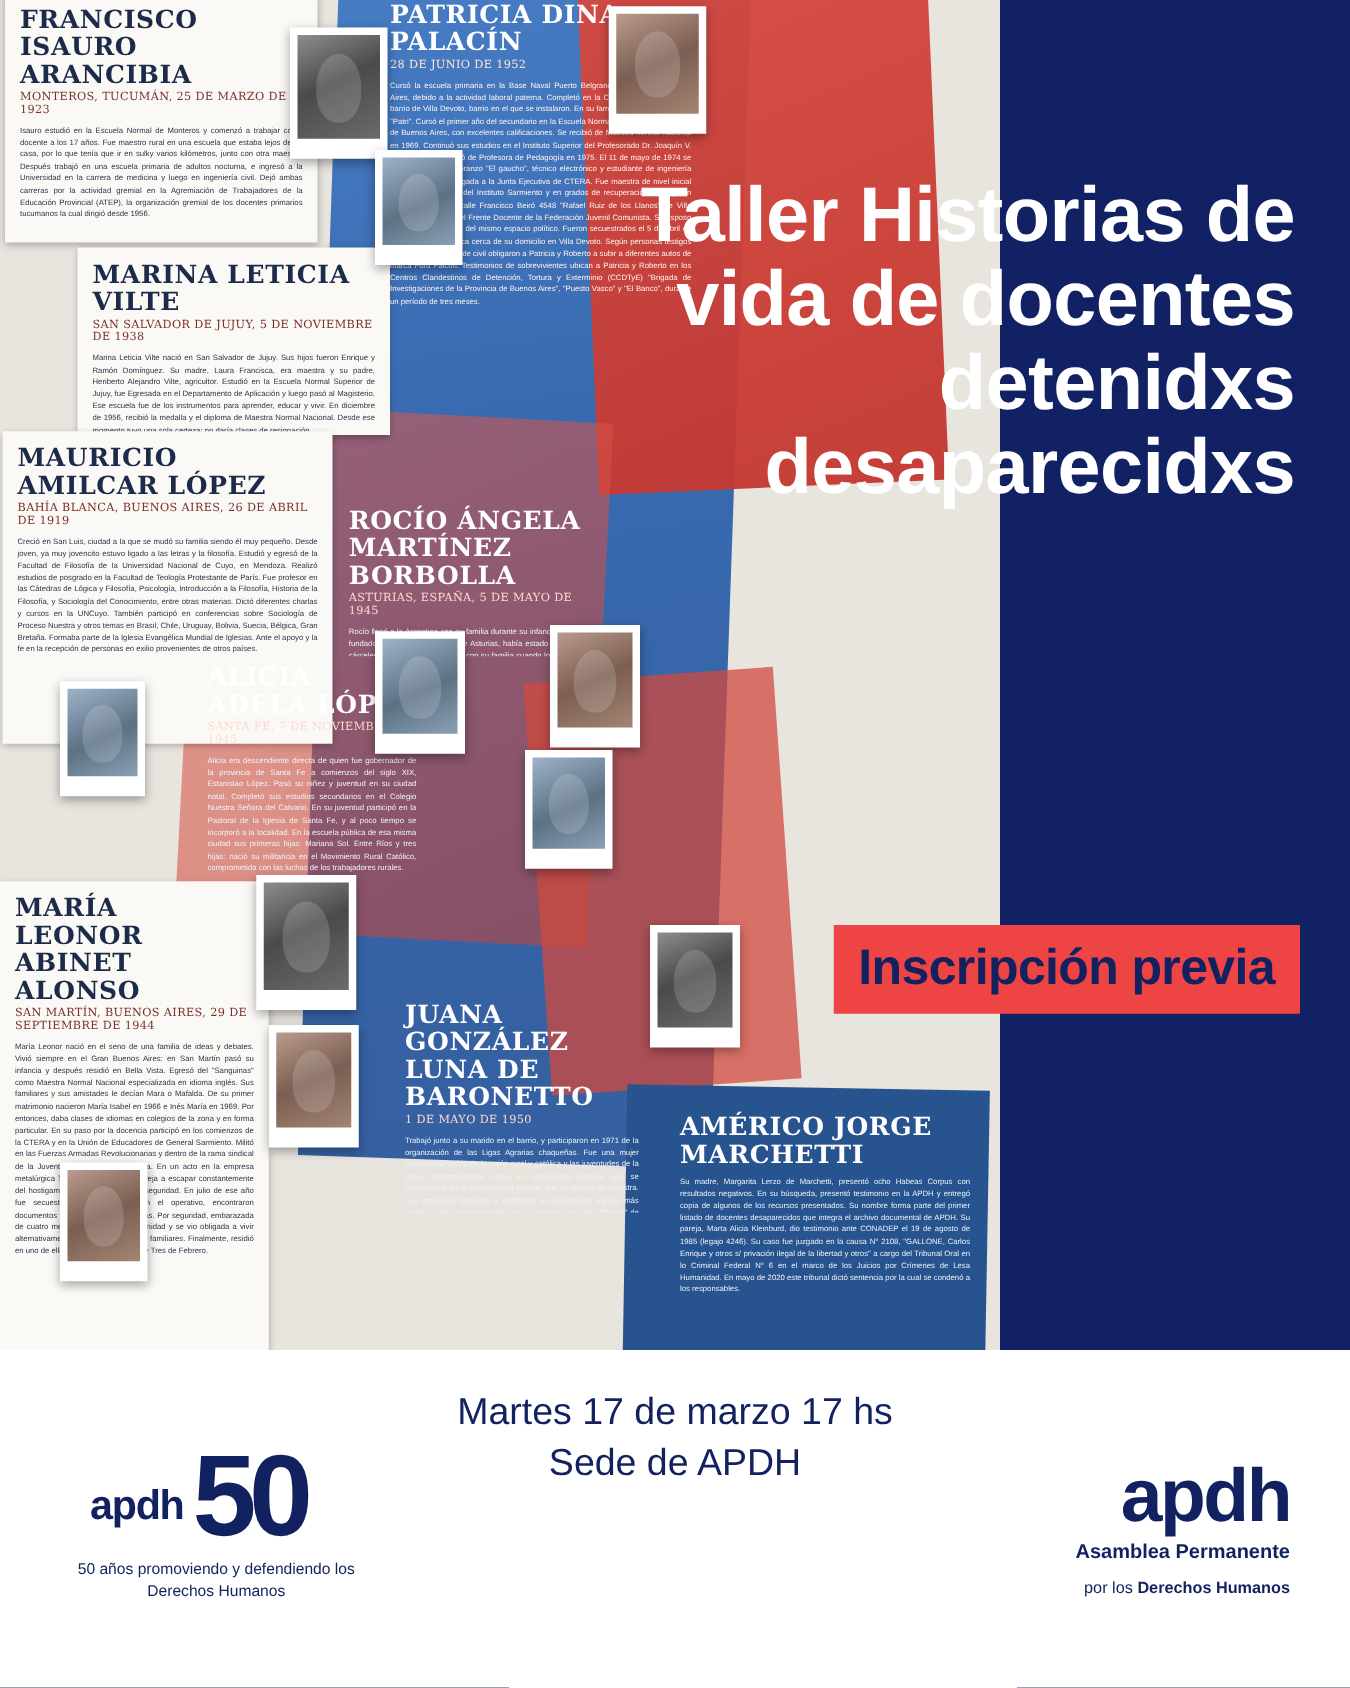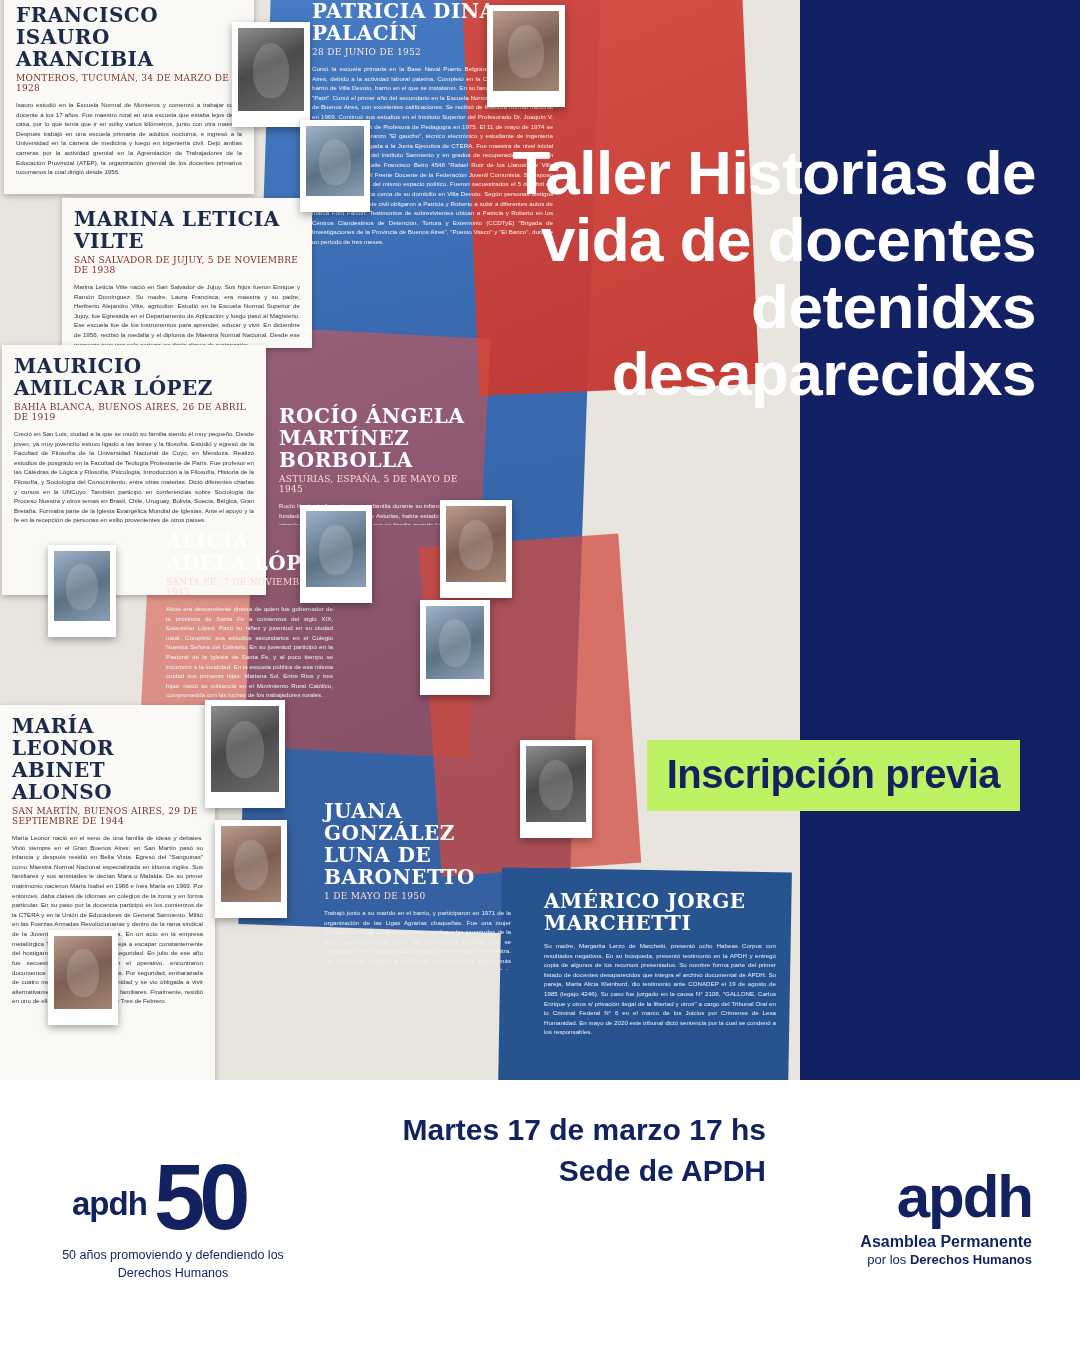--- a/index.html
+++ b/index.html
@@ -139,44 +139,44 @@
     width: 560px;
     text-align: right;
     color: #ffffff;
     font-weight: bold;
     font-size: 62px;
     line-height: 1.08;
     letter-spacing: -0.5px;
   }
   .cta {
     position: absolute;
-    right: 60px;
+    right: 40px;
     top: 740px;
-    background: #bef264;
+    background: #ef4444;
     color: #12215f;
     font-weight: bold;
     font-size: 40px;
     padding: 12px 20px 14px 20px;
     letter-spacing: -0.5px;
   }
 
   
   .footer {
     position: absolute;
     left: 0; top: 1080px;
     width: 1080px; height: 270px;
     background: #ffffff;
   }
   .footer-center {
     position: absolute;
-    left: 286px; top: 30px;
+    left: 300px; top: 30px;
     width: 480px;
-    text-align: right;
+    text-align: center;
     color: #12215f;
-    font-weight: bold;
+    font-weight: normal;
     font-size: 30px;
     line-height: 1.35;
   }
   .apdh50 {
     position: absolute;
     left: 58px; top: 75px;
     width: 230px;
     text-align: center;
     color: #12215f;
   }
@@ -211,38 +211,38 @@
     text-align: right;
     color: #12215f;
   }
   .apdh-right .word {
     font-size: 60px;
     font-weight: bold;
     letter-spacing: -2px;
     line-height: .95;
   }
   .apdh-right .l1 { font-size: 16px; font-weight: bold; margin-top: 8px; }
-  .apdh-right .l2 { font-size: 13px; margin-top: 1px; }
+  .apdh-right .l2 { font-size: 13px; margin-top: 11px; }
   .apdh-right .l2 b { font-weight: bold; }
 </style>
 </head>
 <body>
 
 <div class="poster">
 
   <div class="collage">
     <div class="collage-bg-blue"></div>
     <div class="collage-bg-red"></div>
     <div class="collage-bg-red2"></div>
     <div class="collage-bg-red3"></div>
     <div class="collage-bg-blue2"></div>
 
     <div class="card" style="left:4px; top:-6px; width:250px; height:200px;">
       <div class="name">FRANCISCO ISAURO ARANCIBIA</div>
-      <div class="sub">MONTEROS, TUCUMÁN, 34 DE MARZO DE 1928</div>
+      <div class="sub">MONTEROS, TUCUMÁN, 25 DE MARZO DE 1923</div>
       <div class="body">Isauro estudió en la Escuela Normal de Monteros y comenzó a trabajar como docente a los 17 años. Fue maestro rural en una escuela que estaba lejos de su casa, por lo que tenía que ir en sulky varios kilómetros, junto con otra maestra. Después trabajó en una escuela primaria de adultos nocturna, e ingresó a la Universidad en la carrera de medicina y luego en ingeniería civil. Dejó ambas carreras por la actividad gremial en la Agremiación de Trabajadores de la Educación Provincial (ATEP), la organización gremial de los docentes primarios tucumanos la cual dirigió desde 1956.</div>
     </div>
 
     <div class="card" style="left:62px; top:198px; width:250px; height:150px;">
       <div class="name">MARINA LETICIA VILTE</div>
       <div class="sub">SAN SALVADOR DE JUJUY, 5 DE NOVIEMBRE DE 1938</div>
       <div class="body">Marina Leticia Vilte nació en San Salvador de Jujuy. Sus hijos fueron Enrique y Ramón Domínguez. Su madre, Laura Francisca, era maestra y su padre, Heriberto Alejandro Vilte, agricultor. Estudió en la Escuela Normal Superior de Jujuy, fue Egresada en el Departamento de Aplicación y luego pasó al Magisterio. Ese escuela fue de los instrumentos para aprender, educar y vivir. En diciembre de 1956, recibió la medalla y el diploma de Maestra Normal Nacional. Desde ese momento tuvo una sola certeza: no daría clases de resignación.</div>
     </div>
 
     <div class="card" style="left:2px; top:345px; width:264px; height:250px;">

